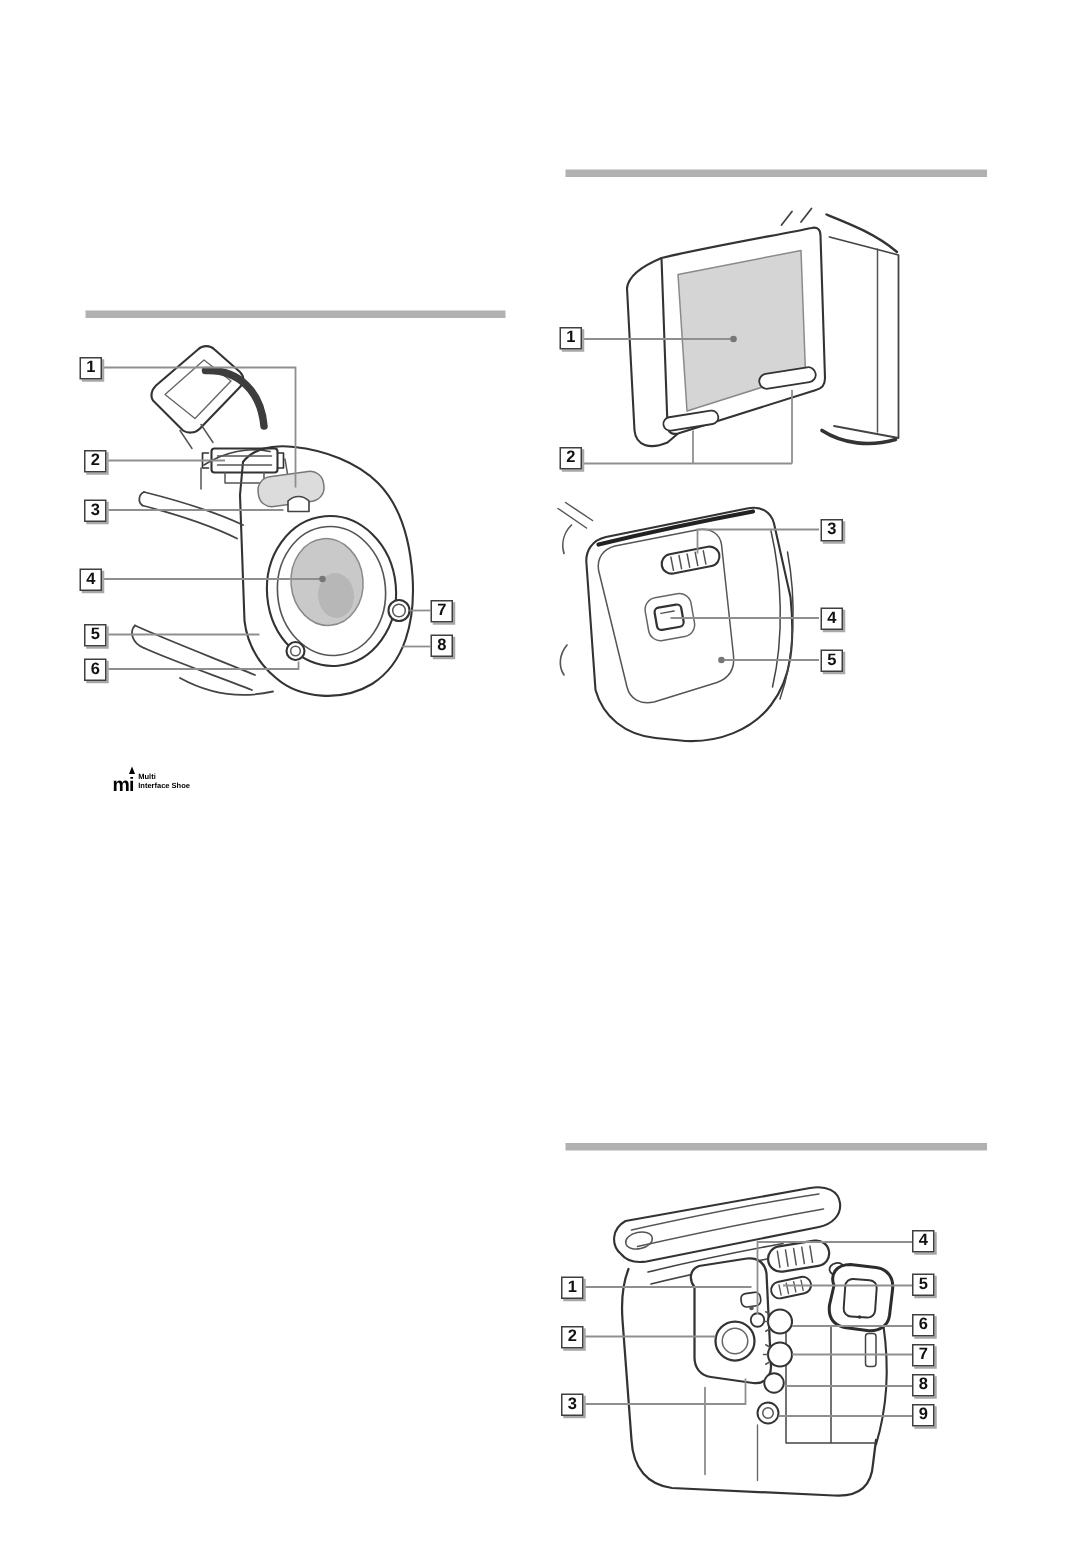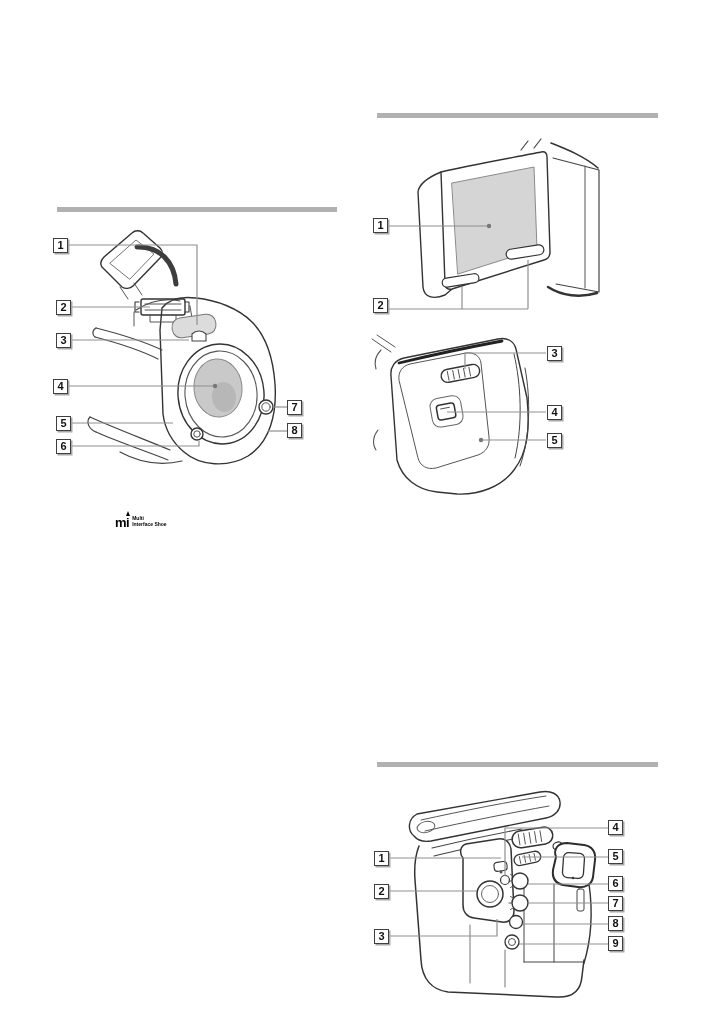--- a/index.html
+++ b/index.html
@@ -10,21 +10,21 @@
   #bar-front{left:57px;top:207px;width:280px;}
   #bar-lcd{left:377px;top:113px;width:281px;}
   #bar-rear{left:377px;top:762px;width:281px;}
   svg.art{position:absolute;left:0;top:0;}
   .callout{position:absolute;width:15px;height:15px;box-sizing:border-box;
     background:#fff;border:1px solid #3f3f3f;
     box-shadow:1.5px 1.5px 0 #a8a8a8;
     font-size:11px;font-weight:bold;color:#111;text-align:center;
     line-height:13px;z-index:5;}
   .mi-logo{position:absolute;left:75px;top:516px;display:flex;align-items:flex-start;z-index:4;}
-  .mi-abbr{font-weight:bold;font-size:13px;line-height:13px;letter-spacing:-0.5px;color:#000;position:relative;margin-left:40px;}
+  .mi-abbr{font-weight:bold;font-size:13px;line-height:13px;letter-spacing:-0.5px;color:#000;position:relative;}
   .mi-arrow{position:absolute;top:-5px;right:-1px;width:0;height:0;
     border-left:2.5px solid transparent;border-right:2.5px solid transparent;
     border-bottom:5px solid #000;}
   .mi-caption{margin-left:3px;font-size:5px;line-height:5.5px;color:#000;font-weight:bold;}
 </style>
 </head>
 <body>
 
 <div class="page">
 

